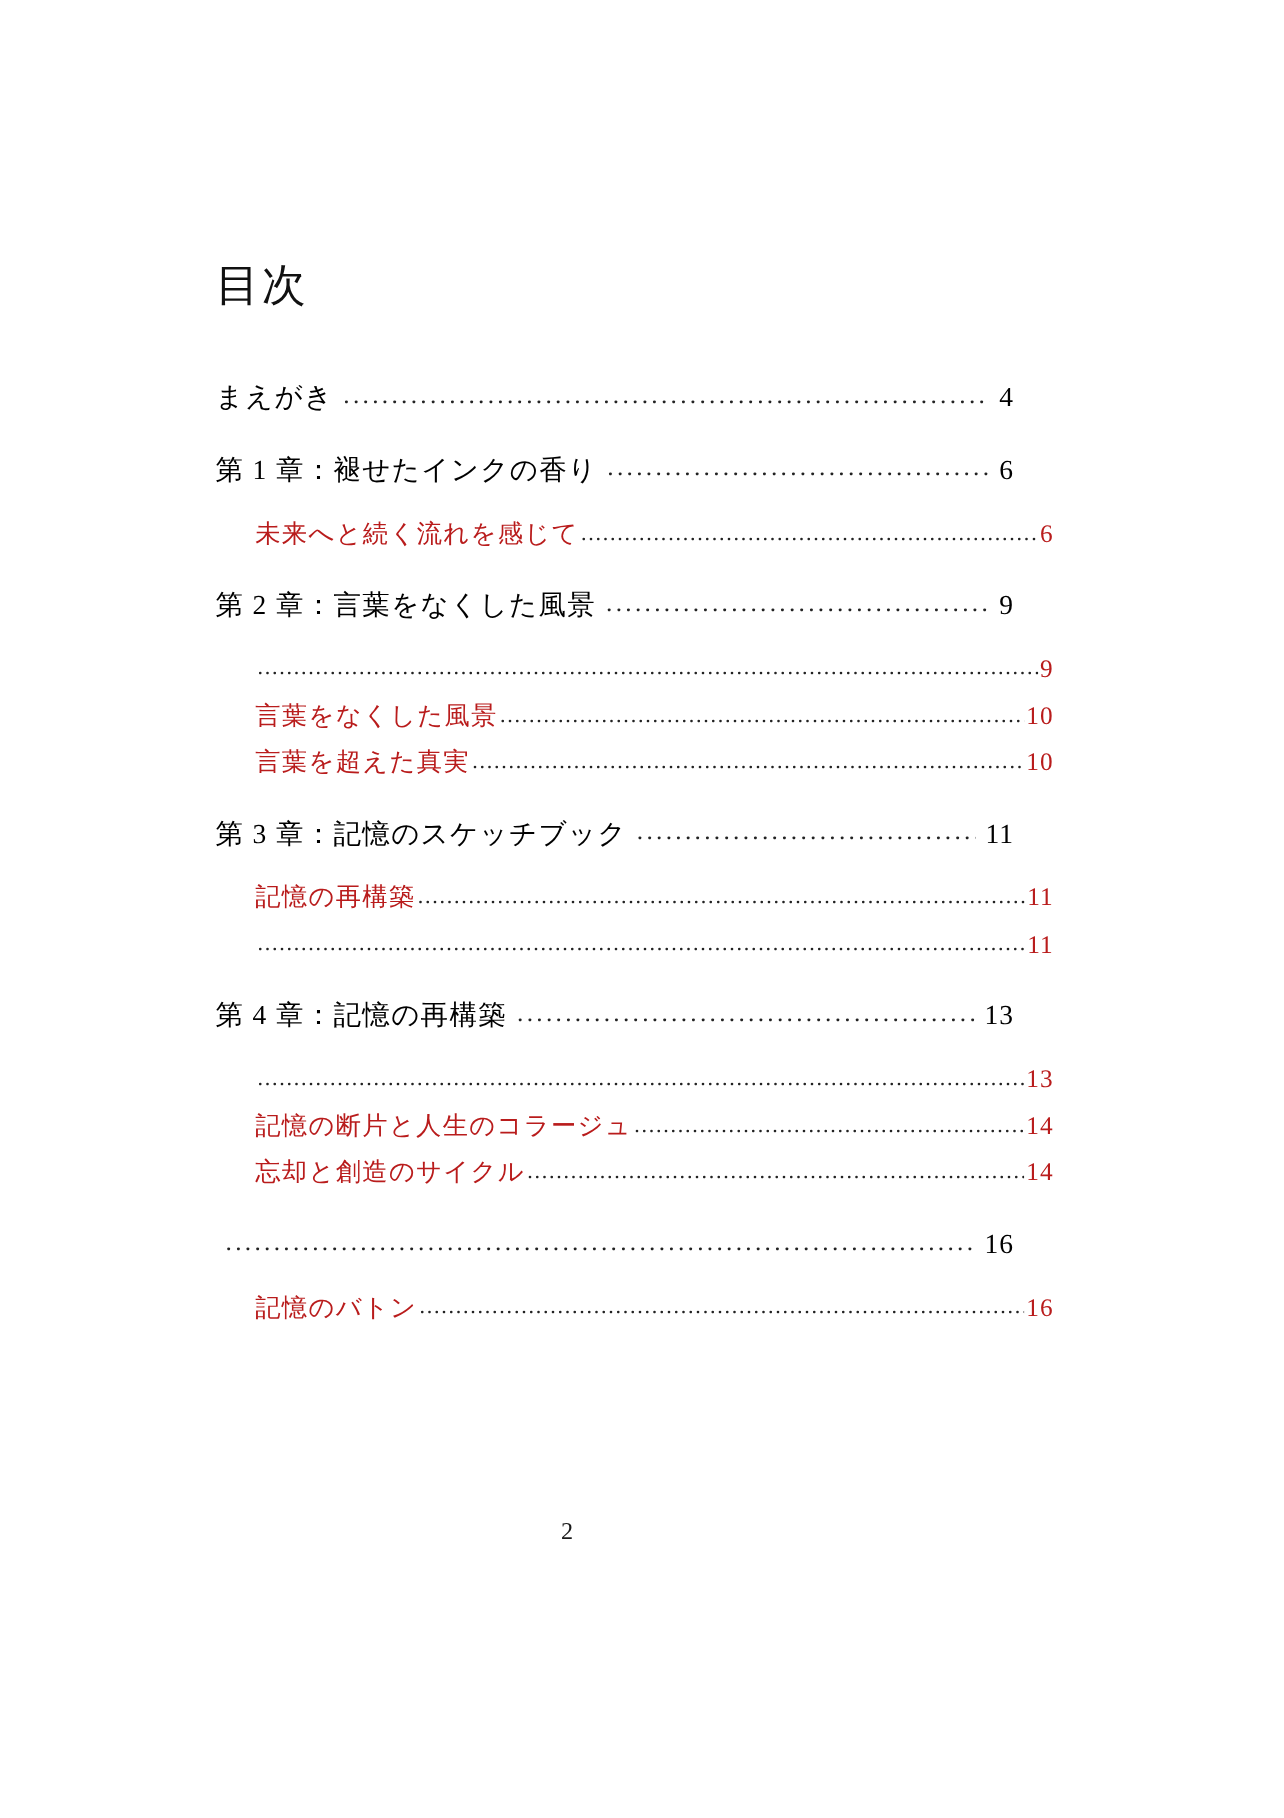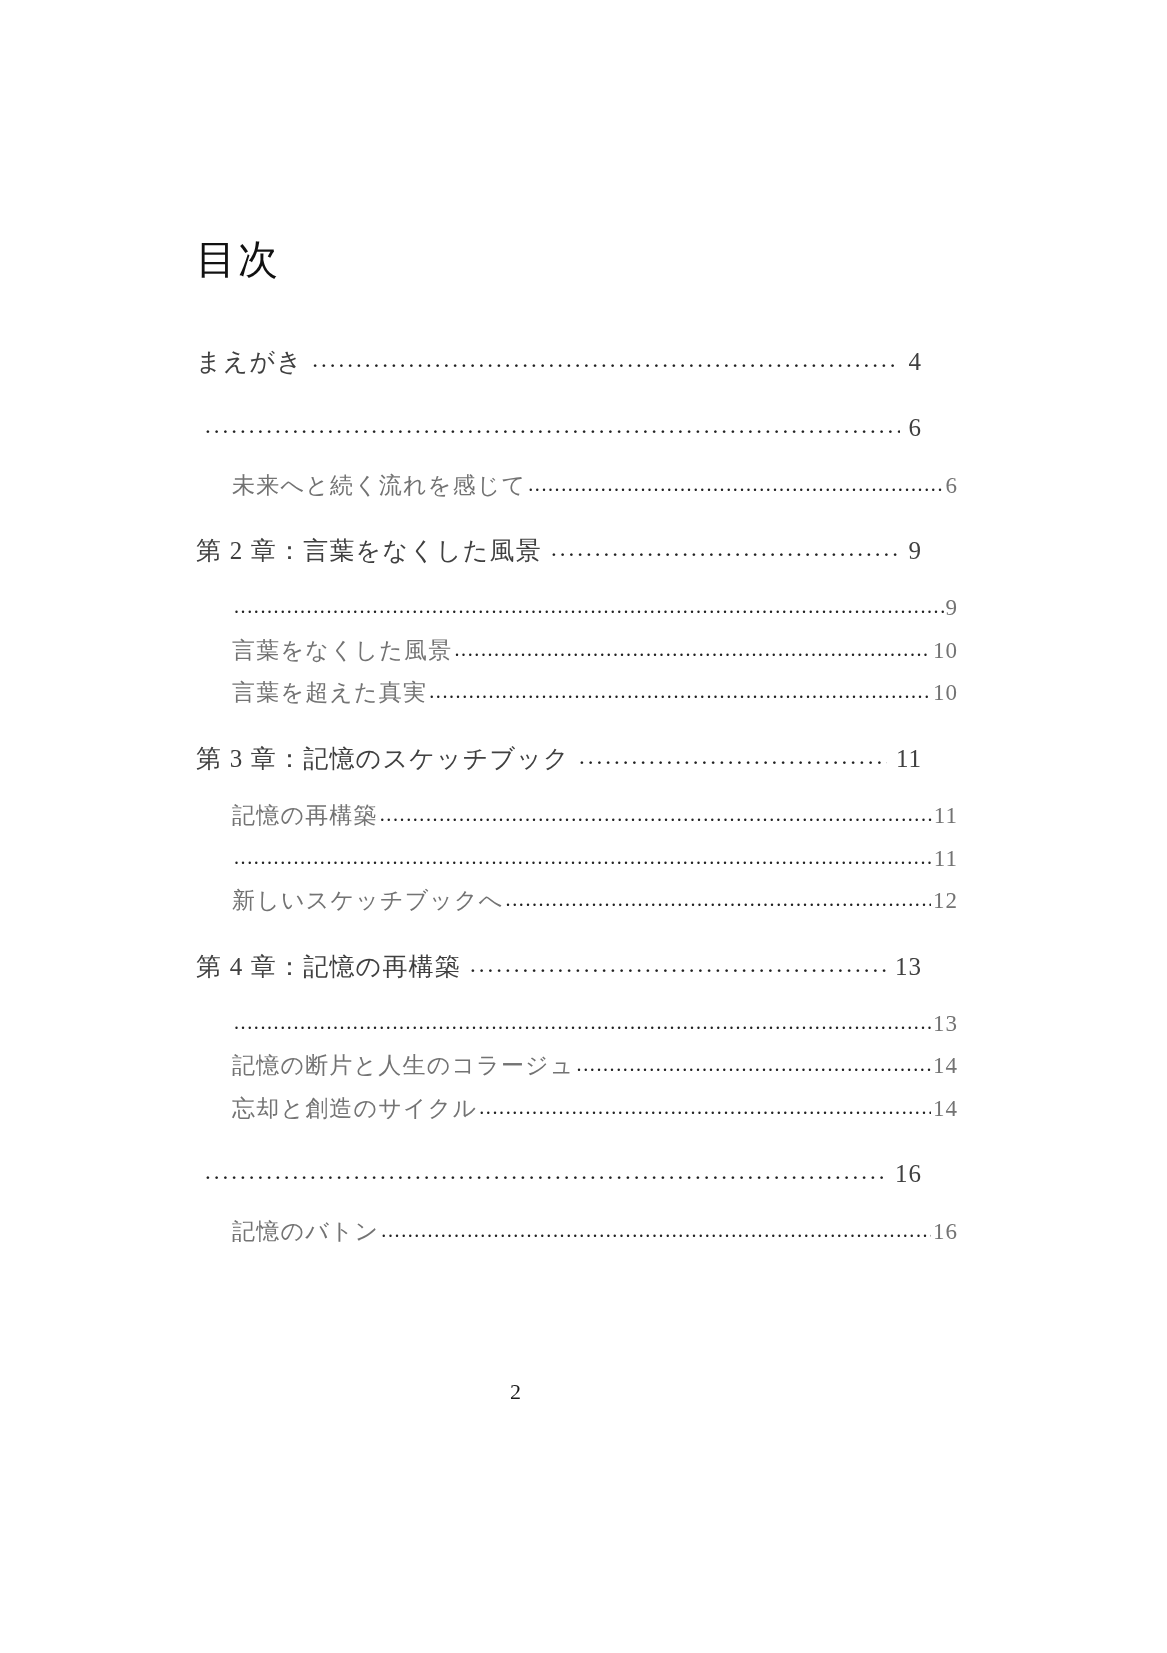--- a/index.html
+++ b/index.html
@@ -68,42 +68,42 @@
   .toc-page {
     flex: 0 0 auto;
     letter-spacing: 1px;
   }
 
   
   .lvl1 {
     font-size: 25px;
     line-height: 1.45;
     margin-bottom: 22px;
-    color: #404040;
+    color: #000000;
     margin-top: 28px;
   }
   .lvl1 .toc-dots {
     font-size: 23px;
     letter-spacing: 3px;
     margin: 0 9px;
   }
   .lvl1 .toc-dots::after {
     letter-spacing: 3px;
   }
   .lvl1 .toc-page {
     font-size: 25px;
   }
 
   
   .lvl2 {
     font-size: 23px;
     line-height: 1.5;
     margin-left: 36px;
     margin-bottom: 8px;
-    color: #737373;
+    color: #b91c1c;
     text-align: center;
   }
   .lvl2 .toc-dots {
     font-size: 20px;
     letter-spacing: 1.6px;
     margin: 0 2px;
     top: -2px;
   }
   .lvl2 .toc-dots::after {
     letter-spacing: 1.6px;
@@ -134,20 +134,21 @@
     <div class="toc-group">
       <div class="toc-row lvl1">
         <span class="toc-label">まえがき</span>
         <span class="toc-dots"></span>
         <span class="toc-page">4</span>
       </div>
     </div>
 
     <div class="toc-group">
       <div class="toc-row lvl1">
+        <span class="toc-label">第 1 章：褪せたインクの香り</span>
         <span class="toc-dots"></span>
         <span class="toc-page">6</span>
       </div>
       <div class="toc-row lvl2">
         <span class="toc-label">未来へと続く流れを感じて</span>
         <span class="toc-dots"></span>
         <span class="toc-page">6</span>
       </div>
     </div>
 
@@ -180,25 +181,20 @@
         <span class="toc-page">11</span>
       </div>
       <div class="toc-row lvl2">
         <span class="toc-label">記憶の再構築</span>
         <span class="toc-dots"></span>
         <span class="toc-page">11</span>
       </div>
       <div class="toc-row lvl2">
         <span class="toc-dots"></span>
         <span class="toc-page">11</span>
-      </div>
-      <div class="toc-row lvl2">
-        <span class="toc-label">新しいスケッチブックへ</span>
-        <span class="toc-dots"></span>
-        <span class="toc-page">12</span>
       </div>
     </div>
 
     <div class="toc-group">
       <div class="toc-row lvl1">
         <span class="toc-label">第 4 章：記憶の再構築</span>
         <span class="toc-dots"></span>
         <span class="toc-page">13</span>
       </div>
       <div class="toc-row lvl2">

